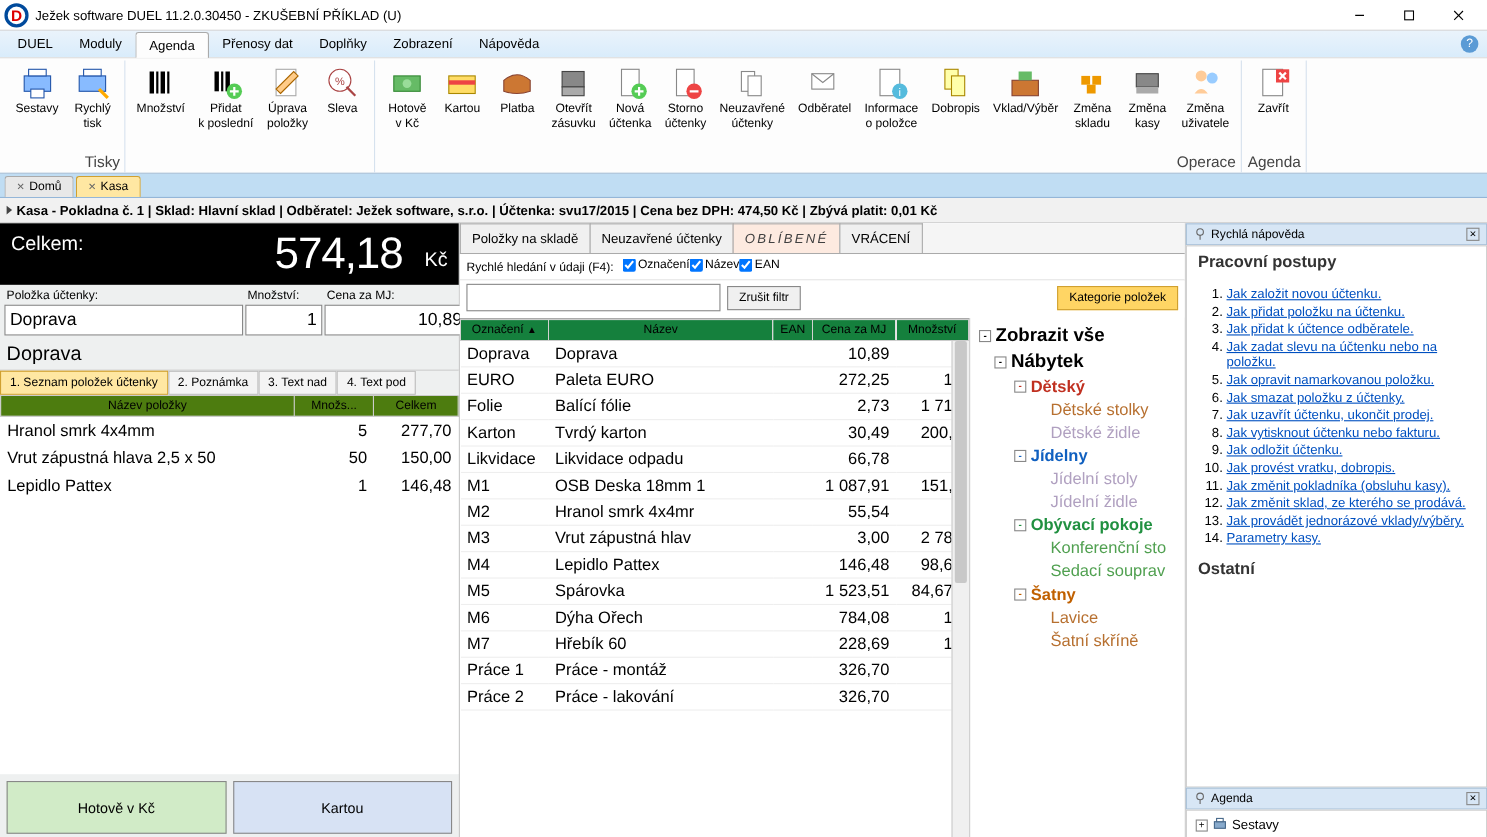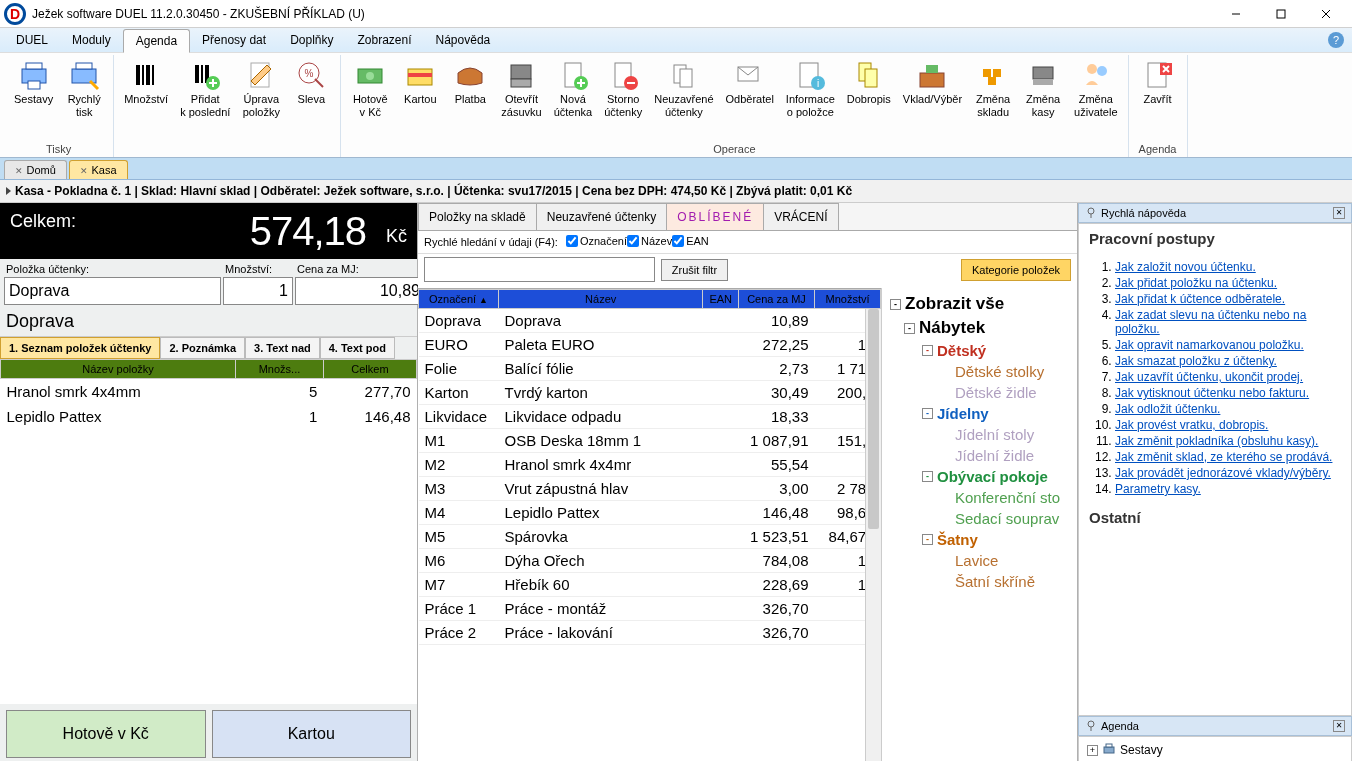--- a/index.html
+++ b/index.html
@@ -15,21 +15,21 @@
 
 .menubar { height: 24px; display: flex; align-items: center; padding: 0 4px; background: linear-gradient(#eaf3fb, #d9ecfb); }
 .menubar .mitem { padding: 4px 12px; font-size: 12px; }
 .menubar .mitem.active { background: #fdfdfd; border: 1px solid #aaa; border-bottom: 1px solid #fdfdfd; border-radius: 3px 3px 0 0; margin-bottom: -1px; }
 .menubar .help { margin-left: auto; width: 16px; height: 16px; border-radius: 50%; background: #5b9bd5; color: #fff; text-align: center; line-height: 16px; font-size: 11px; margin-right: 4px; }
 
 
 .ribbon { height: 106px; background: #fdfdfd; border-top: 1px solid #ddd; border-bottom: 1px solid #a0b8d0; display: flex; padding: 2px 4px 0; }
 .rgroup { display: flex; flex-direction: column; border-right: 1px solid #d6e2ee; padding: 0 4px; }
 .rgroup-items { display: flex; flex: 1; align-items: flex-start; padding-top: 2px; }
-.rgroup-label { font-size: 11px; text-align: center; color: #444; padding: 2px 0; }
+.rgroup-label { font-size: 14px; text-align: right; color: #444; padding: 2px 0; }
 .rbtn { display: flex; flex-direction: column; align-items: center; padding: 2px 6px; min-width: 50px; text-align: center; font-size: 11px; line-height: 1.15; gap: 2px; cursor: default; }
 .rbtn .ricon { width: 32px; height: 32px; display: flex; align-items: center; justify-content: center; }
 
 
 .doc-tabs { height: 22px; background: #c0ddf3; display: flex; align-items: flex-end; padding: 0 4px; gap: 2px; border-bottom: 1px solid #94b6d8; }
 .doc-tab { padding: 3px 10px; font-size: 11px; background: #e8e8e8; border: 1px solid #aaa; border-bottom: none; border-radius: 3px 3px 0 0; }
 .doc-tab.active { background: #ffe7a2; border-color: #d0a030; }
 .doc-tab .x { margin-right: 4px; font-size: 9px; color: #666; }
 
 
@@ -53,53 +53,53 @@
 .inputs .col { display: flex; flex-direction: column; }
 .inputs .lbl { font-size: 11px; padding: 2px; }
 .inputs input { border: 1px solid #888; background: #fff; padding: 4px; font-size: 16px; }
 .inputs .positem { flex: 1; }
 .inputs .qty { width: 70px; }
 .inputs .qty input, .inputs .price input { text-align: right; }
 .inputs .price { width: 130px; }
 .desc-line { padding: 4px 6px; font-size: 18px; background: #eef0f0; }
 
 
-.receipt-tabs { display: flex; background: #eef0f0; border-top: 1px solid #ccc; font-weight: bold; }
+.receipt-tabs { display: flex; background: #eef0f0; border-top: 1px solid #ccc; }
 .receipt-tabs .rtab { padding: 4px 8px; border: 1px solid #bbb; background: #f4f4f4; font-size: 11px; white-space: nowrap; }
 .receipt-tabs .rtab.active { background: #ffe7a2; border-color: #d0a030; }
 
 
 .receipt-grid { flex: 1; background: #fff; overflow: auto; }
 .receipt-grid table { width: 100%; border-collapse: collapse; font-size: 15px; }
 .receipt-grid th { font-size: 11px; font-weight: normal; background: #4d7c0f; border: 1px solid #ccc; padding: 3px 6px; text-align: center; }
 .receipt-grid td { padding: 4px 6px; }
 .receipt-grid td.num { text-align: right; }
 
 
 .paybtns { display: flex; gap: 6px; padding: 6px; background: #eef0f0; }
-.paybtn { flex: 1; height: 48px; font-size: 16px; border: 1px solid #888; display: flex; align-items: center; justify-content: center; }
+.paybtn { flex: 1; height: 48px; font-size: 13px; border: 1px solid #888; display: flex; align-items: center; justify-content: center; }
 .paybtn.cash { background: #d1ebc7; }
 .paybtn.card { background: #d7e2f4; }
 
 
 .mid-tabs { display: flex; border-bottom: 1px solid #aaa; background: #f5f5f5; }
 .mid-tabs .tab { padding: 6px 10px; border: 1px solid #aaa; border-bottom: none; background: #f0f0f0; font-size: 12px; margin-right: -1px; }
-.mid-tabs .tab.fav { color: #a21caf; background:#fdeae0; letter-spacing: 2px;}
+.mid-tabs .tab.fav { color: #404040; background:#fdeae0; letter-spacing: 2px; font-style: italic;}
 .search-row { padding: 4px 6px; font-size: 11px; display: flex; align-items: center; gap: 8px; background:#fff; border-bottom:1px solid #ddd;}
 .search-row .chk { display: inline-flex; align-items: center; gap: 2px; }
 .search-row input[type=checkbox]{ width:12px; height:12px; }
 .filter-row { display: flex; padding: 3px 6px 6px; gap: 6px; align-items: center; background:#fff; }
 .filter-row input { flex: 1; border: 1px solid #888; padding: 4px; }
 .filter-row .btn { padding: 4px 10px; border: 1px solid #888; background: #f0f0f0; font-size:11px; }
 .filter-row .btn.cat { background: #ffd564; border-color: #d0a030; }
 
 
 .prod-grid { flex: 1; overflow: auto; border-top: 1px solid #aaa; position:relative;}
 .prod-grid table { width: 100%; border-collapse: collapse; font-size: 15px; }
-.prod-grid th { font-size: 11px; font-weight: normal; background: #1d4ed8; border: 1px solid #ccc; padding: 3px 6px; text-align: center; position:sticky; top:0; }
+.prod-grid th { font-size: 11px; font-weight: normal; background: #15803d; border: 1px solid #ccc; padding: 3px 6px; text-align: center; position:sticky; top:0; }
 .prod-grid th .sort { font-size:9px; }
 .prod-grid td { padding: 3px 6px; border-bottom: 1px solid #eee; white-space: nowrap; overflow:hidden; }
 .prod-grid td.num { text-align: right; }
 .prod-grid .scrollbar { position:absolute; right:0; top:20px; bottom:0; width:16px; background:#f0f0f0; border-left:1px solid #ccc;}
 .prod-grid .scrollbar .thumb { position:absolute; left:2px; right:2px; top:0; height:220px; background:#c8c8c8; border-radius:2px;}
 
 
 .cat-tree { width: 196px; border-left: 1px solid #ccc; overflow: auto; font-size: 15px; padding: 4px 2px; background:#fff;}
 .mid-body { flex:1; display:flex; overflow:hidden;}
 .cat-tree .node { padding: 2px 0 2px 6px; white-space: nowrap; display:flex; align-items:center; }
@@ -444,20 +444,25 @@
               <th>Celkem</th>
             </tr>
           </thead>
         <tbody id="receipt-body">
             <tr>
               <td>Hranol smrk 4x4mm</td>
               <td class="num">5</td>
               <td class="num">277,70</td>
             </tr>
             <tr>
+              <td>Vrut zápustná hlava 2,5 x 50</td>
+              <td class="num">50</td>
+              <td class="num">150,00</td>
+            </tr>
+            <tr>
               <td>Lepidlo Pattex</td>
               <td class="num">1</td>
               <td class="num">146,48</td>
             </tr>
           </tbody>
       </table>
     </div>
     <div class="paybtns">
       <div class="paybtn cash">Hotově v Kč</div>
       <div class="paybtn card">Kartou</div>
@@ -519,21 +524,21 @@
                 <td>Karton</td>
                 <td>Tvrdý karton</td>
                 <td></td>
                 <td class="num">30,49</td>
                 <td class="num">200,6</td>
               </tr>
               <tr>
                 <td>Likvidace</td>
                 <td>Likvidace odpadu</td>
                 <td></td>
-                <td class="num">18,33</td>
+                <td class="num">66,78</td>
                 <td class="num">0</td>
               </tr>
               <tr>
                 <td>M1</td>
                 <td>OSB Deska 18mm 1</td>
                 <td></td>
                 <td class="num">1 087,91</td>
                 <td class="num">151,8</td>
               </tr>
               <tr>

